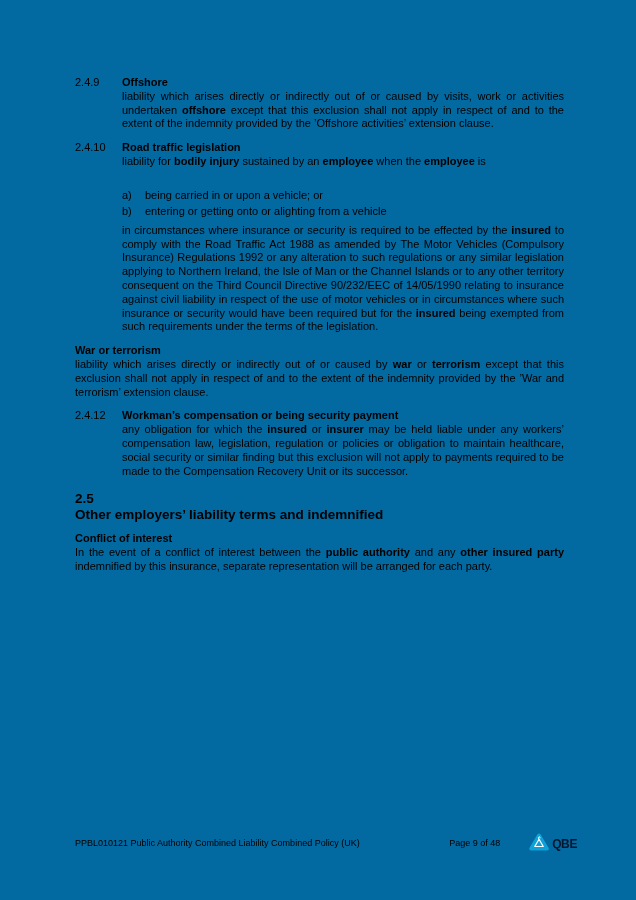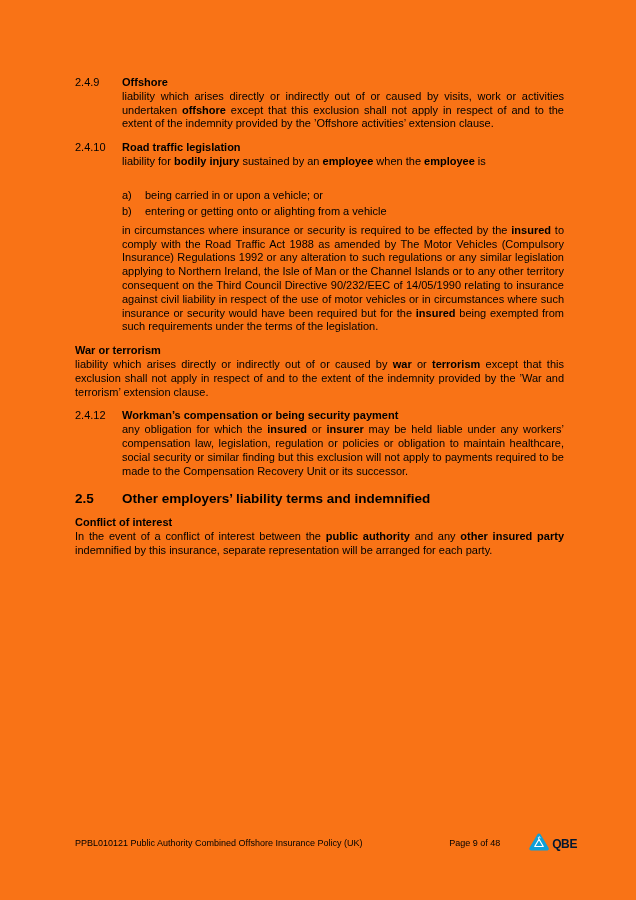--- a/index.html
+++ b/index.html
@@ -1,20 +1,20 @@
 <!DOCTYPE html>
 <html><head>
 <meta charset="utf-8">
 <style>
   html, body { margin: 0; padding: 0; background: #ffffff; }
   .page {
     position: relative;
     width: 636px;
     height: 900px;
-    background: #f97316;
+    background: #0369a1;
     font-family: "Liberation Sans", sans-serif;
     color: #000000;
     overflow: hidden;
   }
   .content {
     position: absolute;
     top: 76px;
     left: 75px;
     right: 72px;
   }
@@ -44,21 +44,21 @@
   .list-item {
     display: flex;
     margin: 2.5px 0;
   }
   .list-label {
     width: 23px;
     flex-shrink: 0;
   }
   .list-text { flex: 1; }
   .after-list { margin-top: 5px; }
-  .section-major { margin-top: 13px; margin-bottom: 9px; }
+  .section-major { margin-top: 13px; margin-bottom: 9px; flex-direction: column; }
   .section-major .sec-num,
   .section-major .sec-body {
     font-size: 13.5px;
     line-height: 16px;
     font-weight: bold;
   }
   .footer {
     position: absolute;
     left: 75px;
     right: 59px;
@@ -136,21 +136,21 @@
     <div class="section">
       <div class="sec-body">
         <div class="sec-title">Conflict of interest</div>
         <div class="sec-para">In the event of a conflict of interest between the <b>public authority</b> and any <b>other insured party</b> indemnified by this insurance, separate representation will be arranged for each party.</div>
       </div>
     </div>
 
   </div>
 
   <div class="footer">
-    <div class="footer-ref">PPBL010121 Public Authority Combined Offshore Insurance Policy (UK)</div>
+    <div class="footer-ref">PPBL010121 Public Authority Combined Liability Combined Policy (UK)</div>
     <div class="footer-page">Page 9 of 48</div>
     <div class="logo">
       <span>
         <svg width="20" height="18" viewBox="0 0 40 36" aria-hidden="true">
           <path d="M20 4.5 L36 31.5 H4 Z" fill="#0FA0D8" stroke="#0FA0D8" stroke-width="7" stroke-linejoin="round"></path>
           <path d="M20 12.5 L28.5 27 H11.5 Z" fill="none" stroke="#ffffff" stroke-width="2.4" stroke-linejoin="round"></path>
           <path d="M20 12.5 C16 7.5 23 5.5 22 10.5" fill="none" stroke="#ffffff" stroke-width="2"></path>
         </svg>
       </span>
       <span class="logo-text" style="color: rgb(4, 23, 47);">QBE</span>

